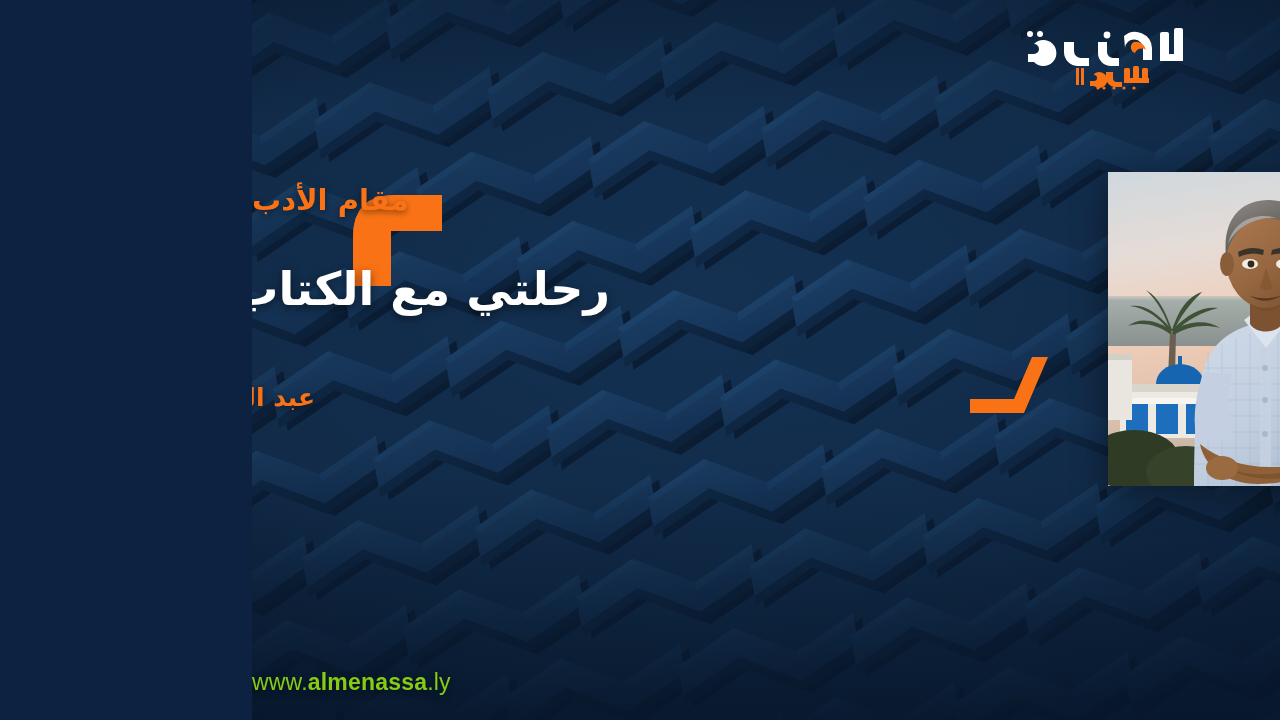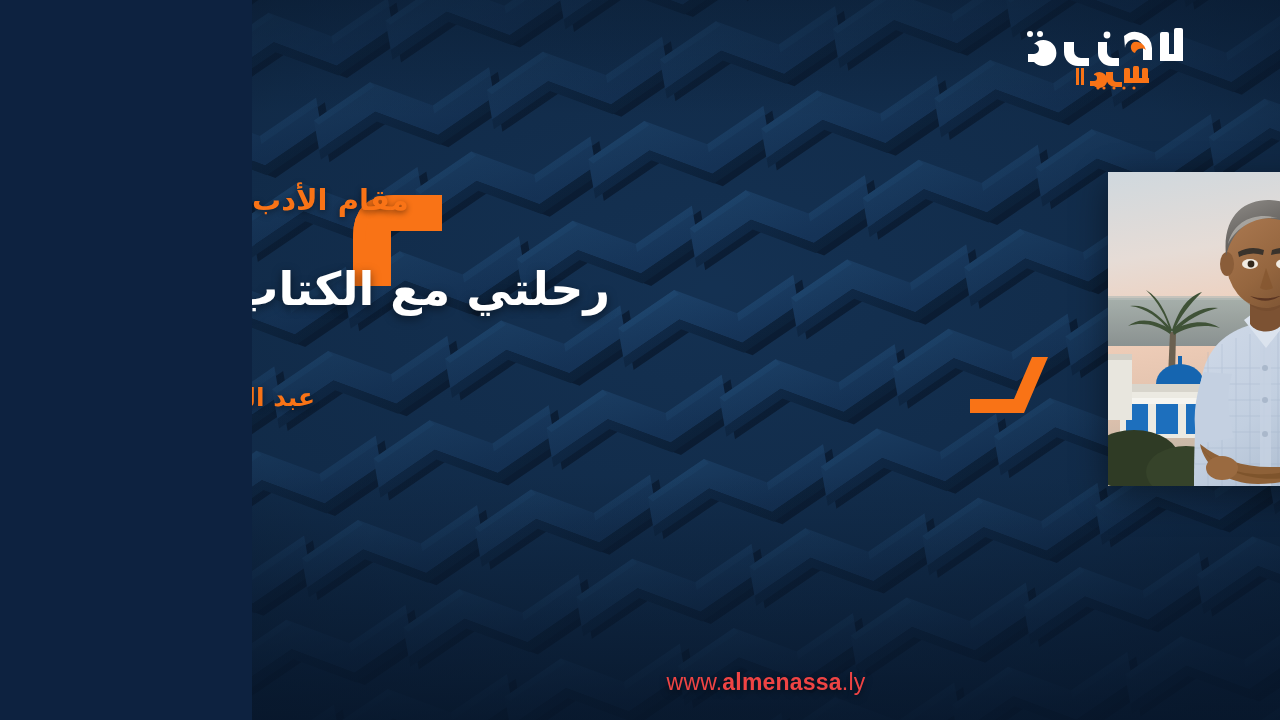--- a/index.html
+++ b/index.html
@@ -99,23 +99,22 @@
     color:#f97316;
     white-space:nowrap;
     text-shadow:0 2px 6px rgba(0,0,0,.45);
   }
   #byline-inner { display:inline-block; }
 
   
   #footer-url {
     position:absolute;
     left:0; right:0; bottom:24px;
-    text-align:center;
     direction:ltr;
-    color:#ef4444;
+    color:#84cc16;
     font-size:23px;
     font-family:"Liberation Sans", sans-serif;
     letter-spacing:.2px;
     text-shadow:0 2px 7px rgba(0,0,0,.55);
   }
   #footer-url .u-pre, #footer-url .u-post { font-weight:400; }
   #footer-url .u-mid { font-weight:bold; }
 
   
   #portrait {

